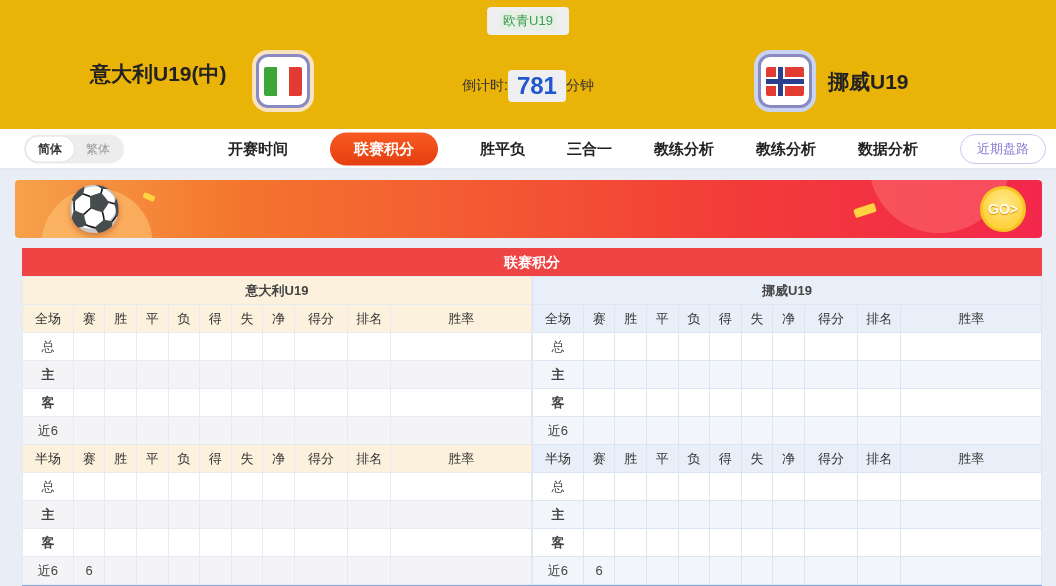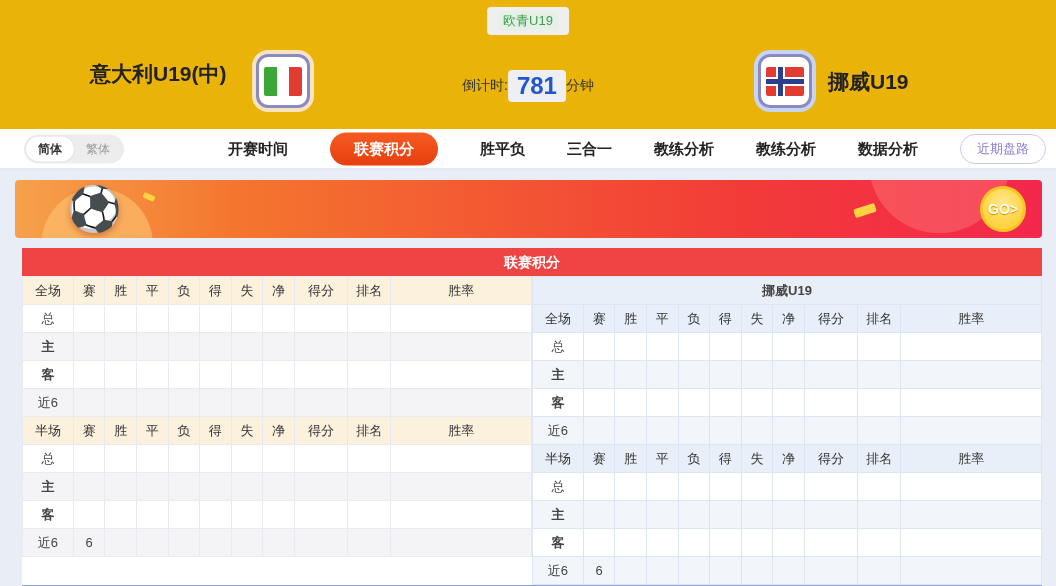--- a/index.html
+++ b/index.html
@@ -155,20 +155,23 @@
             <col style="width:6.2%">
             <col style="width:6.2%">
             <col style="width:6.2%">
             <col style="width:6.2%">
             <col style="width:6.2%">
             <col style="width:10.5%">
             <col style="width:8.5%">
             <col style="width:27.6%">
           </colgroup>
           <tbody>
+            <tr>
+              <td colspan="11" class="team-hd">意大利U19</td>
+            </tr>
             <tr class="hrow">
               <td class="">全场</td>
               <td class="">赛</td>
               <td class="">胜</td>
               <td class="">平</td>
               <td class="">负</td>
               <td class="">得</td>
               <td class="">失</td>
               <td class="">净</td>
               <td class="">得分</td>

